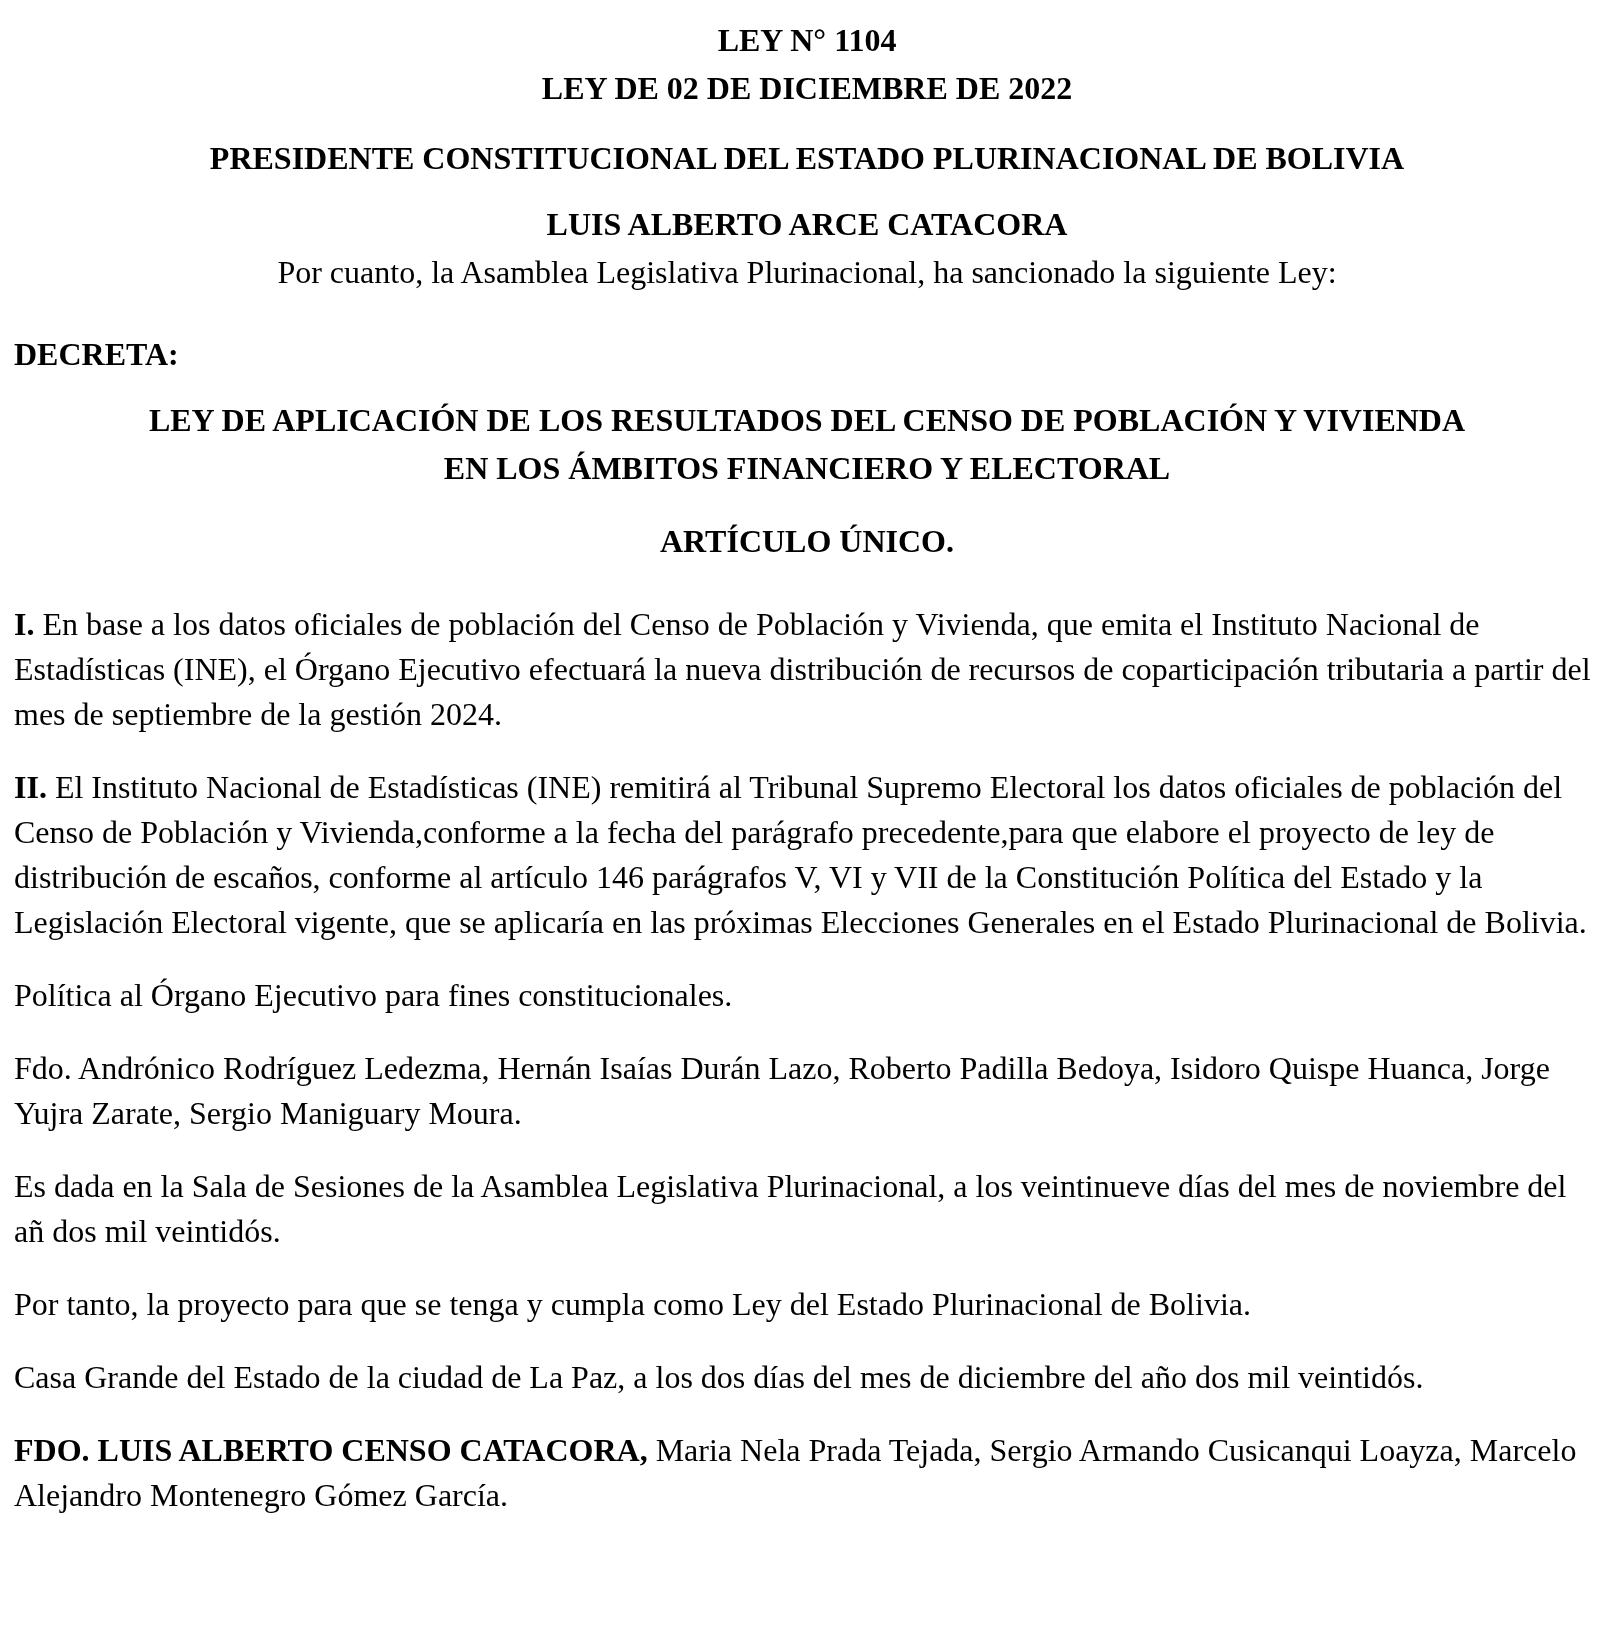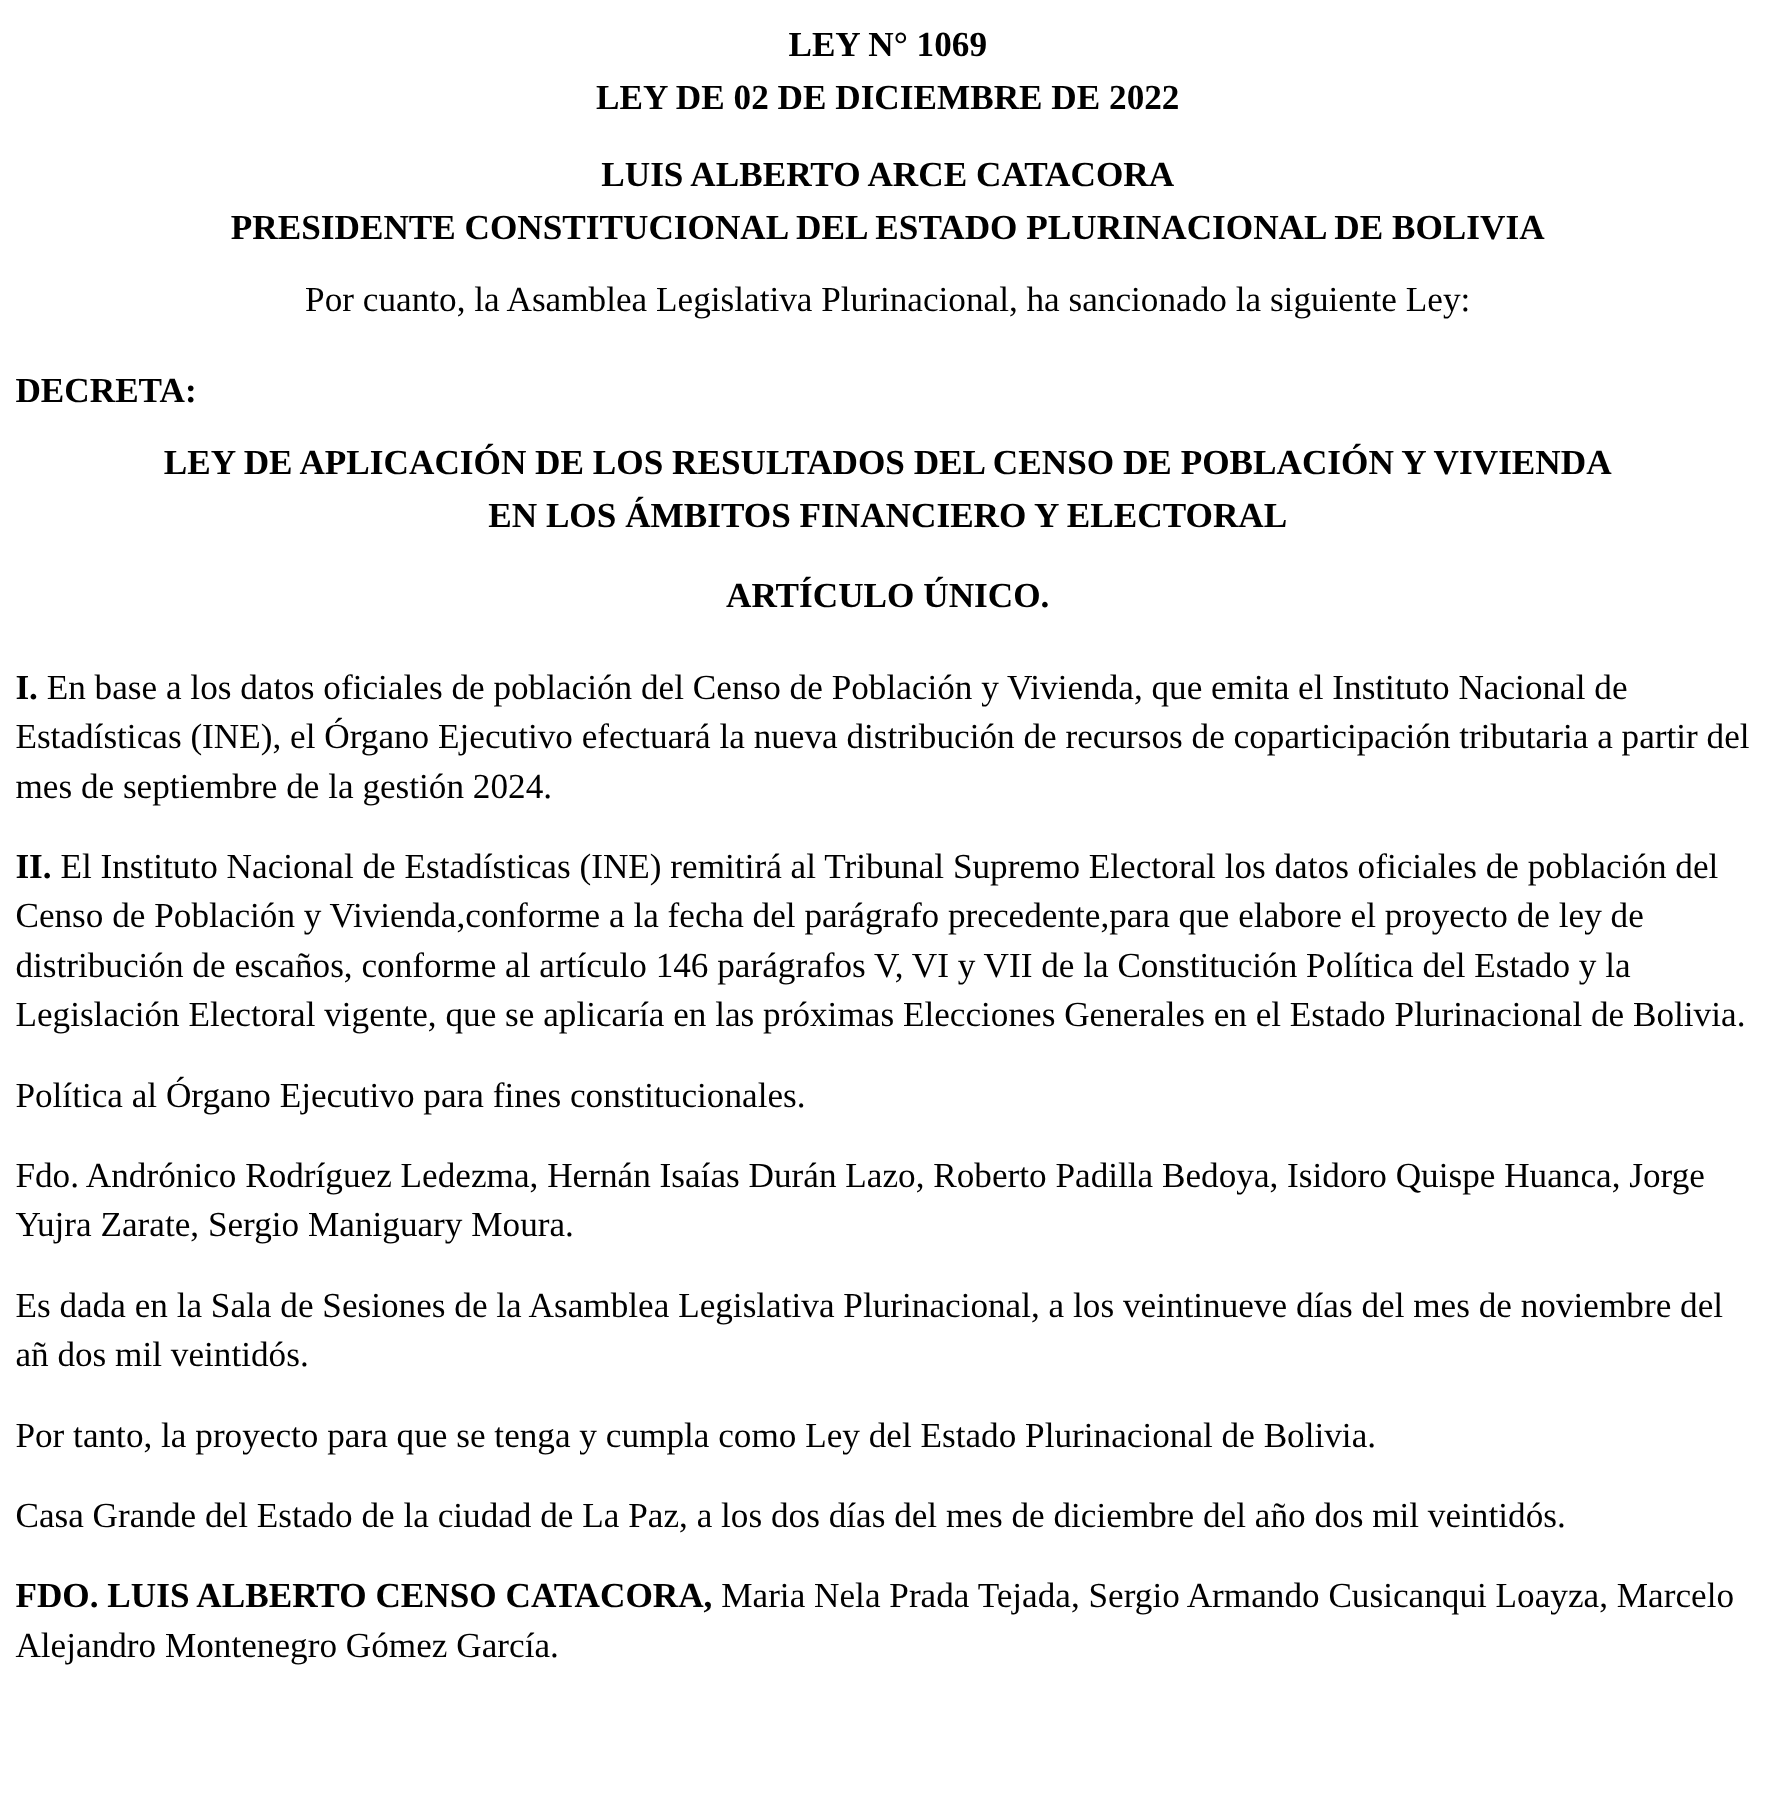--- a/index.html
+++ b/index.html
@@ -34,25 +34,25 @@
   .m-dec   { margin-bottom: 18px !important; }
   .m-title { margin-bottom: 25px !important; }
   .m-art   { margin-bottom: 37px !important; text-align: center; }
   .m-p     { margin-bottom: 28px !important; }
   b { font-weight: bold; }
 </style>
 </head>
 <body>
 
 <div class="doc">
-  <p class="h c">LEY N° 1069</p>
+  <p class="h c">LEY N° 1104</p>
   <p class="h c m-date">LEY DE 02 DE DICIEMBRE DE 2022</p>
 
+  <p class="h c m-pres">PRESIDENTE CONSTITUCIONAL DEL ESTADO PLURINACIONAL DE BOLIVIA</p>
   <p class="h c">LUIS ALBERTO ARCE CATACORA</p>
-  <p class="h c m-pres">PRESIDENTE CONSTITUCIONAL DEL ESTADO PLURINACIONAL DE BOLIVIA</p>
 
   <p class="c m-34" style="line-height:48px">Por cuanto, la Asamblea Legislativa Plurinacional, ha sancionado la siguiente Ley:</p>
 
 
   <p class="h m-dec">DECRETA:</p>
 
   <p class="h c pre m-title">LEY DE APLICACIÓN DE LOS RESULTADOS DEL CENSO DE POBLACIÓN Y VIVIENDA
 EN LOS ÁMBITOS FINANCIERO Y ELECTORAL</p>
 
   <p class="h m-art">ARTÍCULO ÚNICO.</p>

